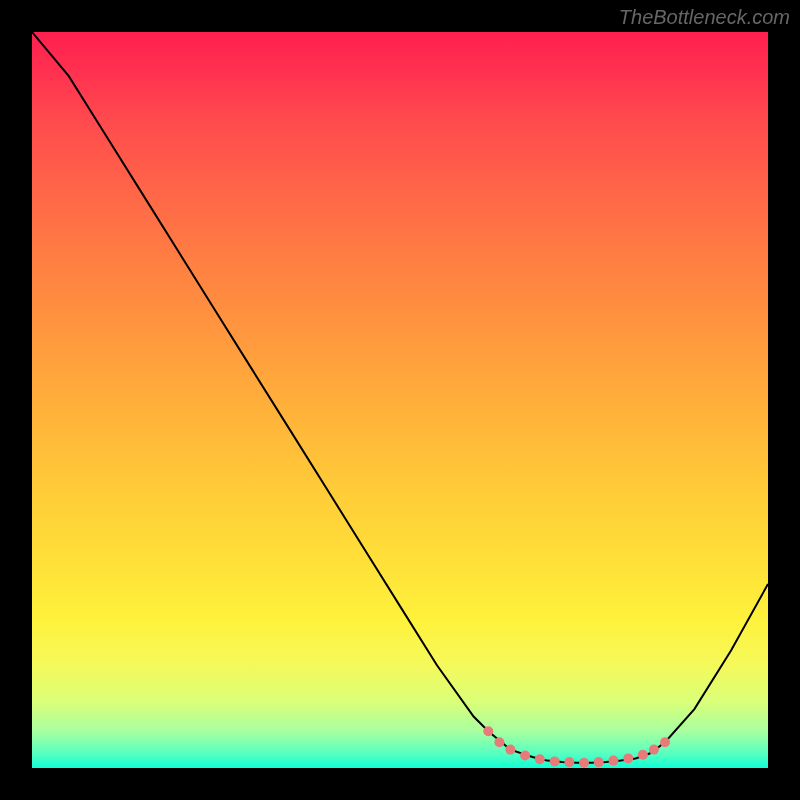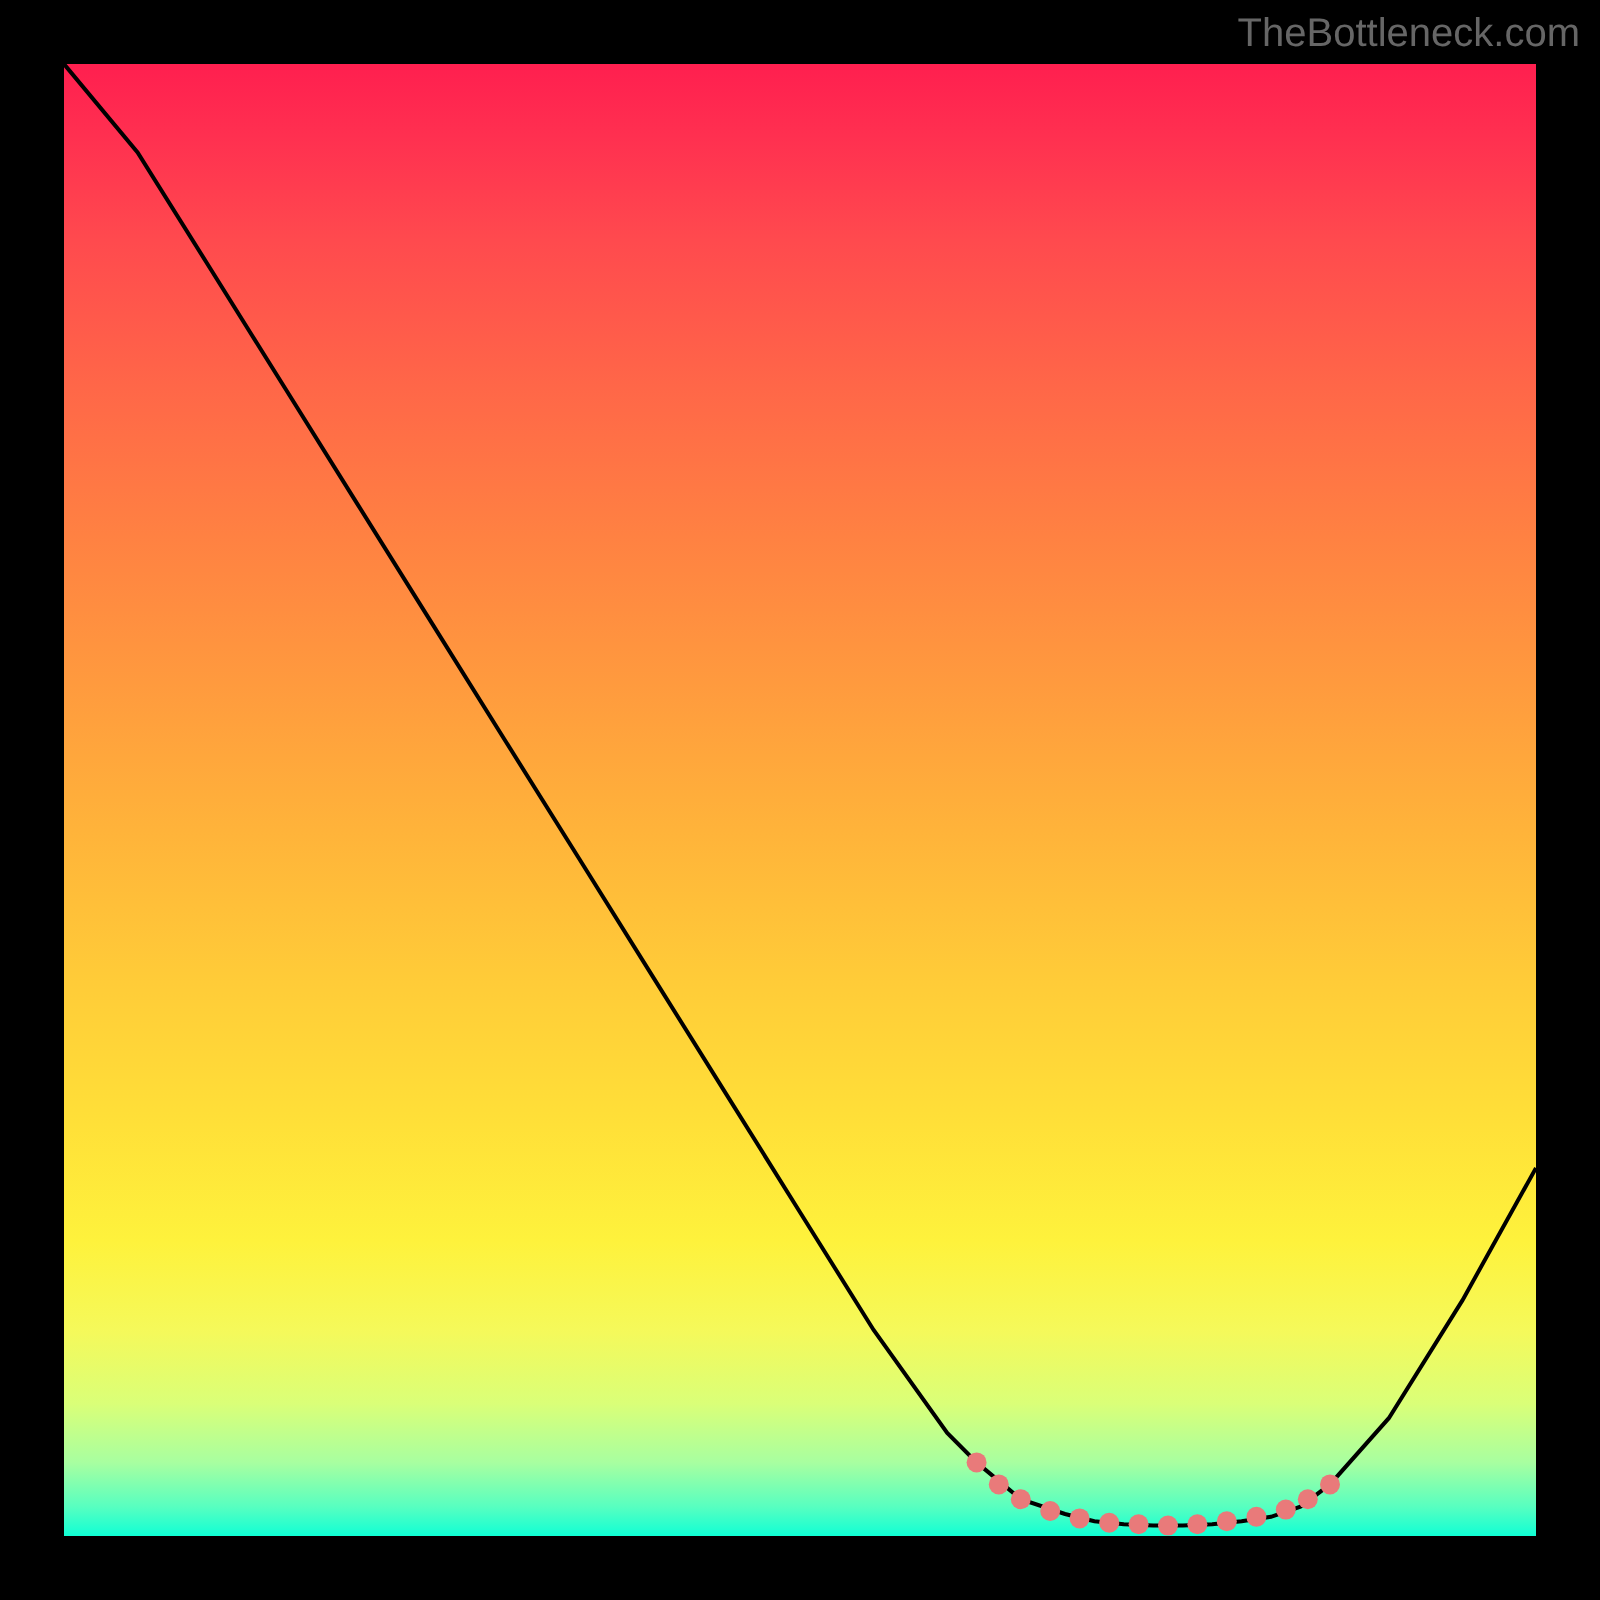--- a/index.html
+++ b/index.html
@@ -15,20 +15,21 @@
       font-family: Arial, sans-serif;
     }
     .watermark {
       position: absolute;
       top: 6px;
       right: 10px;
       color: #666;
       font-size: 20px;
       z-index: 10;
       font-weight: normal;
+      font-style: italic;
     }
     .chart-area {
       position: absolute;
       left: 32px;
       top: 32px;
       width: 736px;
       height: 736px;
     }
     .gradient-bg {
       position: absolute;

